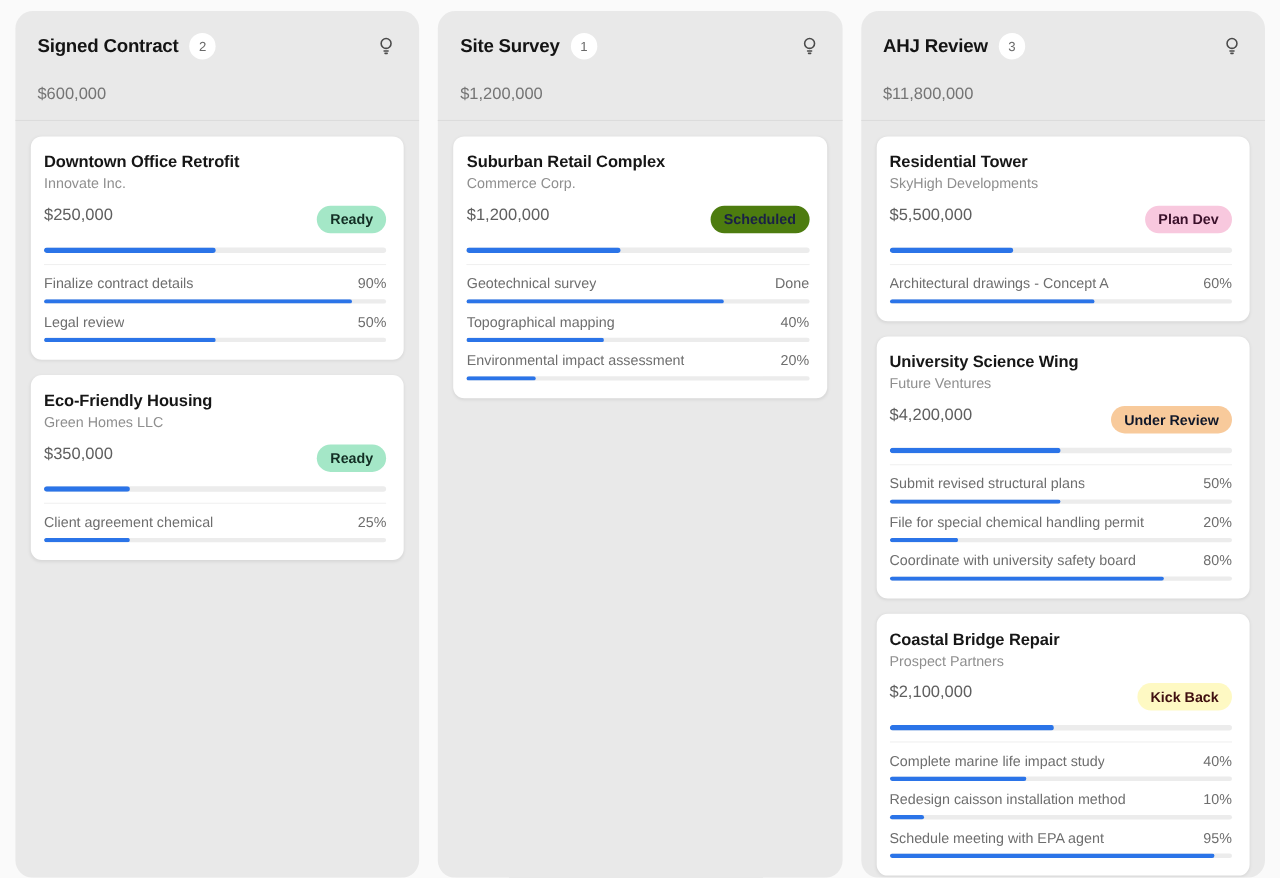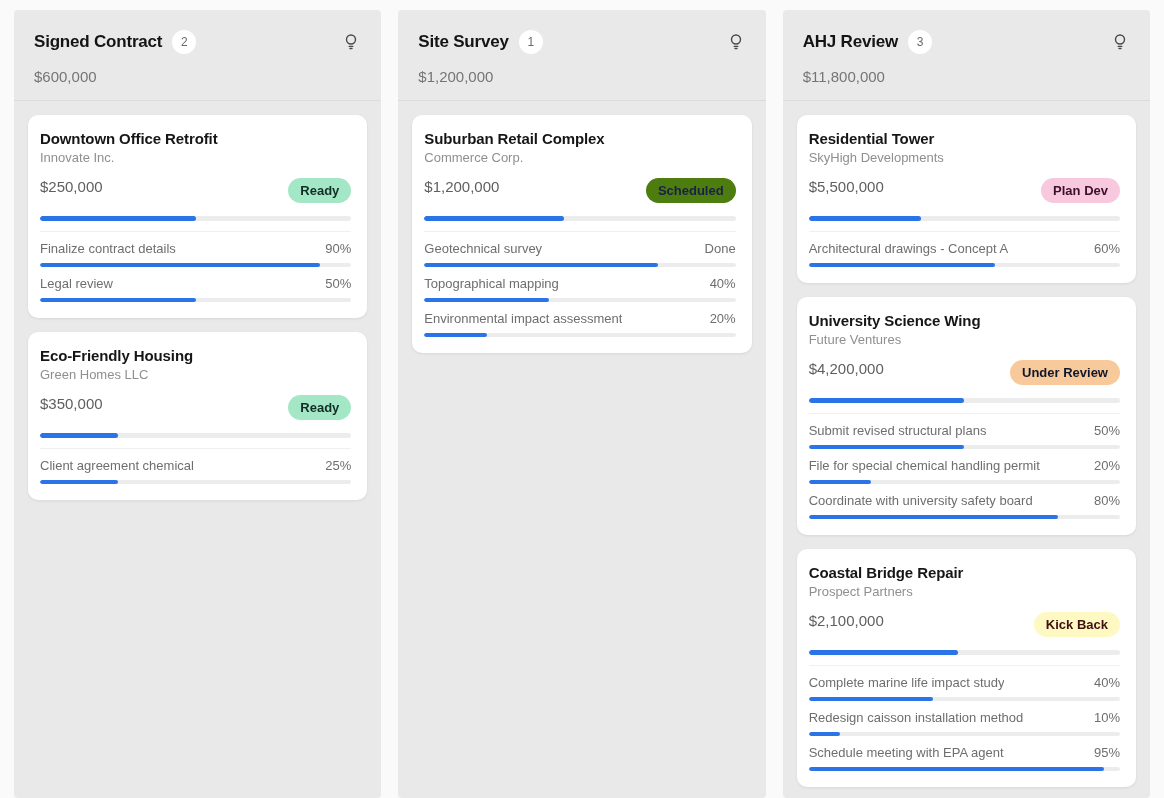--- a/index.html
+++ b/index.html
@@ -12,21 +12,21 @@
   .board {
     display: flex;
     gap: 17px;
     padding: 10px 14px 0 14px;
     height: 798px;
     align-items: stretch;
   }
   .column {
     flex: 1 1 0;
     background: var(--column_bg, #e9e9e9);
-    border-radius: 4px;
+    border-radius: 16px;
     display: flex;
     flex-direction: column;
     min-width: 0;
   }
   .col-header {
     padding: 20px 20px 15px 20px;
     border-bottom: 1px solid #dcdcdc;
   }
   .col-title-row {
     display: flex;
@@ -50,21 +50,21 @@
     align-items: center;
     justify-content: center;
   }
   .bulb {
     margin-left: auto;
     color: #4a4a4a;
     display: inline-flex;
     cursor: pointer;
   }
   .col-amount {
-    margin-top: 14px;
+    margin-top: 23px;
     font-size: 15px;
     font-weight: 500;
     color: #757575;
   }
   .col-body {
     padding: 14px;
     display: flex;
     flex-direction: column;
     gap: 14px;
     overflow: hidden;

